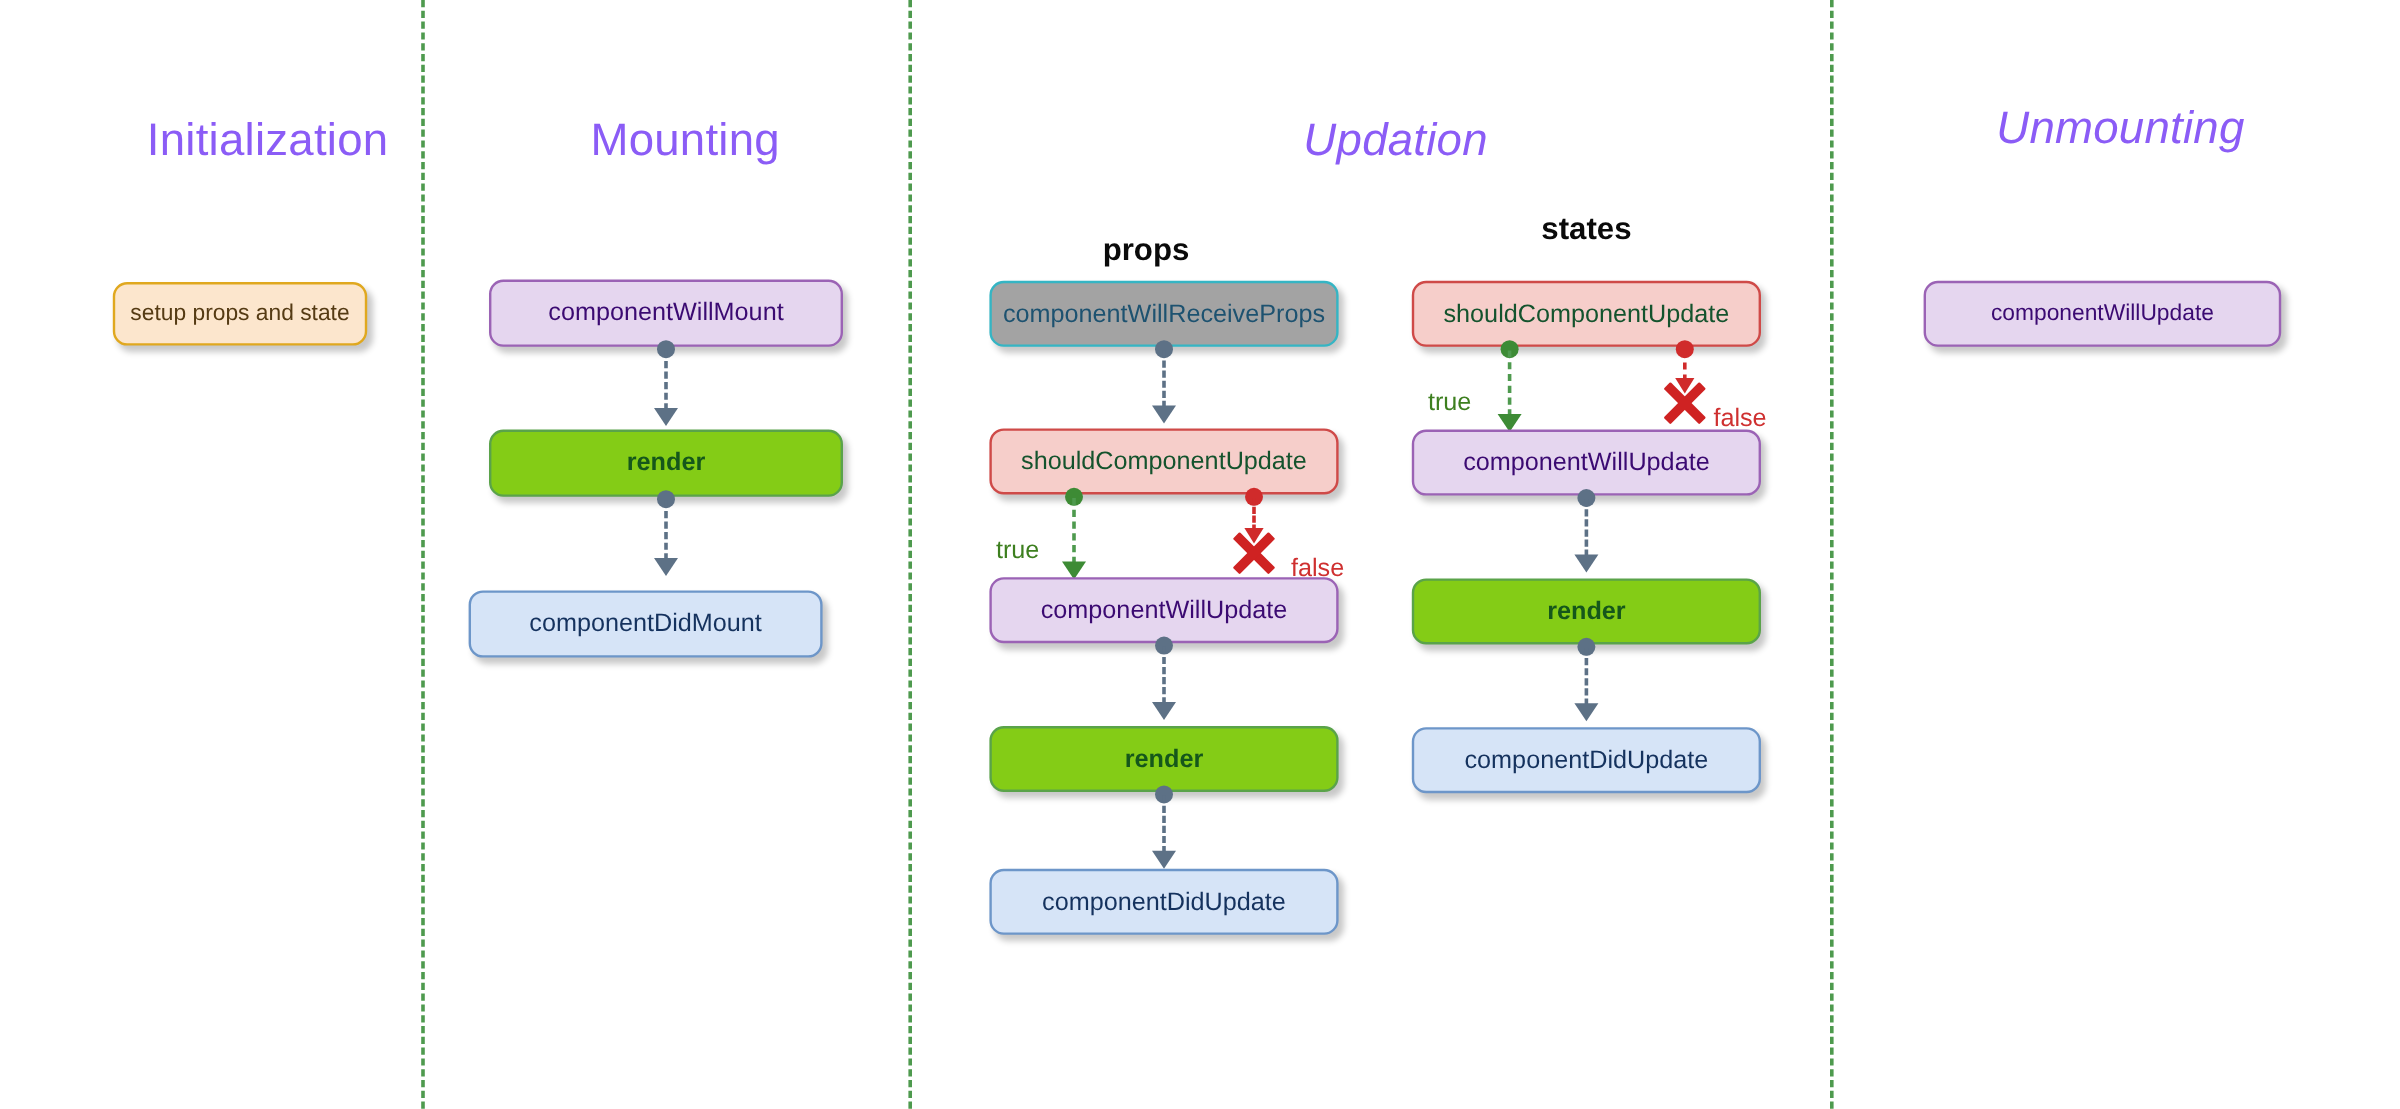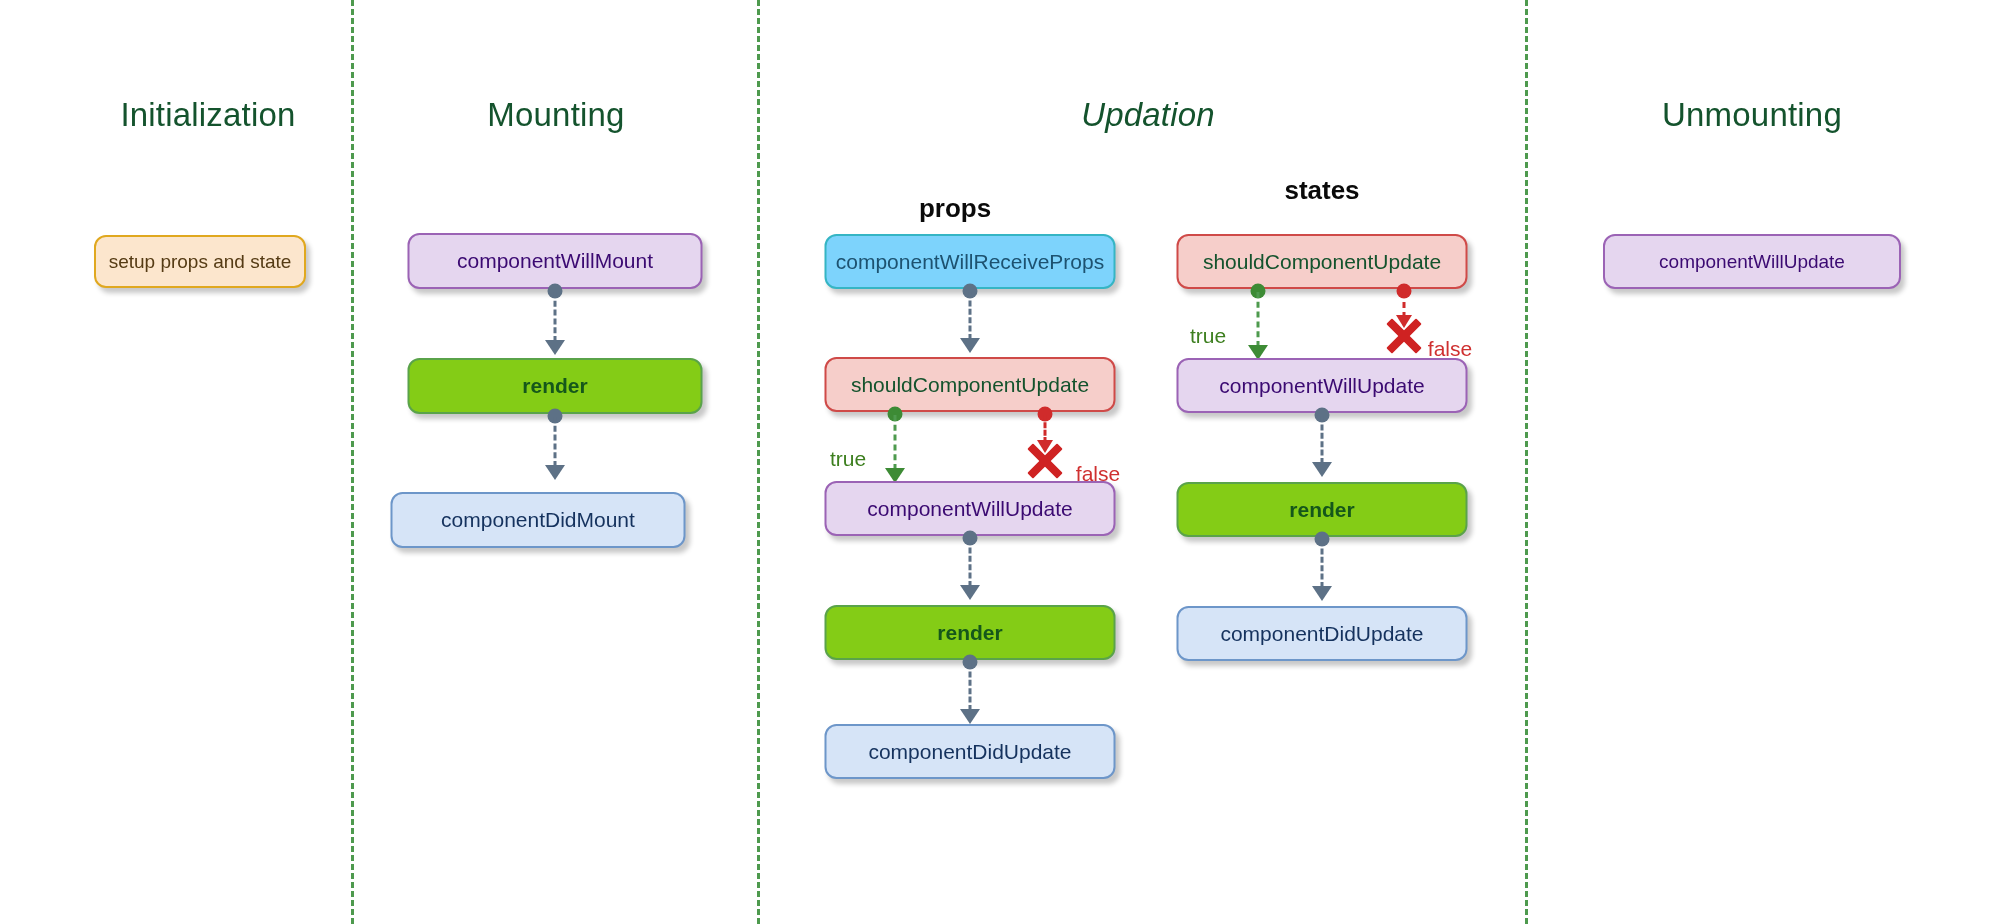--- a/index.html
+++ b/index.html
@@ -26,26 +26,27 @@
     position: absolute;
     top: 0;
     width: 0;
     height: 924px;
     border-left: 3px dashed #4e9a4e;
   }
 
   
   .col-title {
     position: absolute;
-    font-size: 33px;
+    font-size: 38px;
     font-weight: 400;
-    color: #14532d;
+    color: #8b5cf6;
     white-space: nowrap;
     transform: translateX(-50%);
     letter-spacing: .2px;
+    margin-left: 15px;
   }
   .sub-title {
     position: absolute;
     font-size: 26px;
     font-weight: 700;
     color: #0a0a0a;
     white-space: nowrap;
     transform: translateX(-50%);
   }
 
@@ -62,21 +63,21 @@
     font-size: 21px;
     white-space: nowrap;
     box-shadow: 4px 5px 5px rgba(0,0,0,.22);
     transform: translateX(-50%);
   }
   .node.small { font-size: 19px; }
 
   .n-purple { background: #e5d6ef; border-color: #9b63b5; color: #3b0a72; }
   .n-green  { background: #84cc16; border-color: #5aa34a; color: #15571b; font-weight: bold; }
   .n-blue   { background: #d6e4f7; border-color: #6d96c9; color: #15325e; }
-  .n-cyan   { background: #7dd3fc; border-color: #35b5c4; color: #1d5270; }
+  .n-cyan   { background: #a3a3a3; border-color: #35b5c4; color: #1d5270; }
   .n-red    { background: #f6ceca; border-color: #cf4a48; color: #14532d; }
   .n-amber  { background: #fce6cd; border-color: #e0a81f; color: #553b14; }
 
   
   .edge {
     position: absolute;
     width: 0;
     border-left-width: 3px;
     border-left-style: dashed;
     transform: translateX(-50%);
@@ -148,21 +149,21 @@
 
 <div id="canvas">
 
   <div class="divider" style="left:351px;"></div>
   <div class="divider" style="left:757px;"></div>
   <div class="divider" style="left:1525px;"></div>
 
   <div class="col-title" style="left:208px; top:96px;">Initialization</div>
   <div class="col-title" style="left:556px; top:96px;">Mounting</div>
   <div class="col-title" style="left:1148px; top:96px;font-style:italic;">Updation</div>
-  <div class="col-title" style="left:1752px; top:96px;">Unmounting</div>
+  <div class="col-title" style="left:1752px; top:86px;font-style:italic;">Unmounting</div>
 
   <div class="sub-title" style="left:955px; top:175px;margin-top:18px;">props</div>
   <div class="sub-title" style="left:1322px; top:175px;">states</div>
 
   <div class="node n-amber small" style="left:200px; top:235px; width:212px; height:53px;">setup props and state</div>
 
   <div class="node n-purple" style="left:555px; top:233px; width:295px; height:56px;">componentWillMount</div>
   <div class="dot slate" style="left:555px; top:291px;"></div>
   <div class="edge slate" style="left:555px; top:292px; height:50px;"></div>
   <div class="arrowhead slate" style="left:555px; top:340px;"></div>

